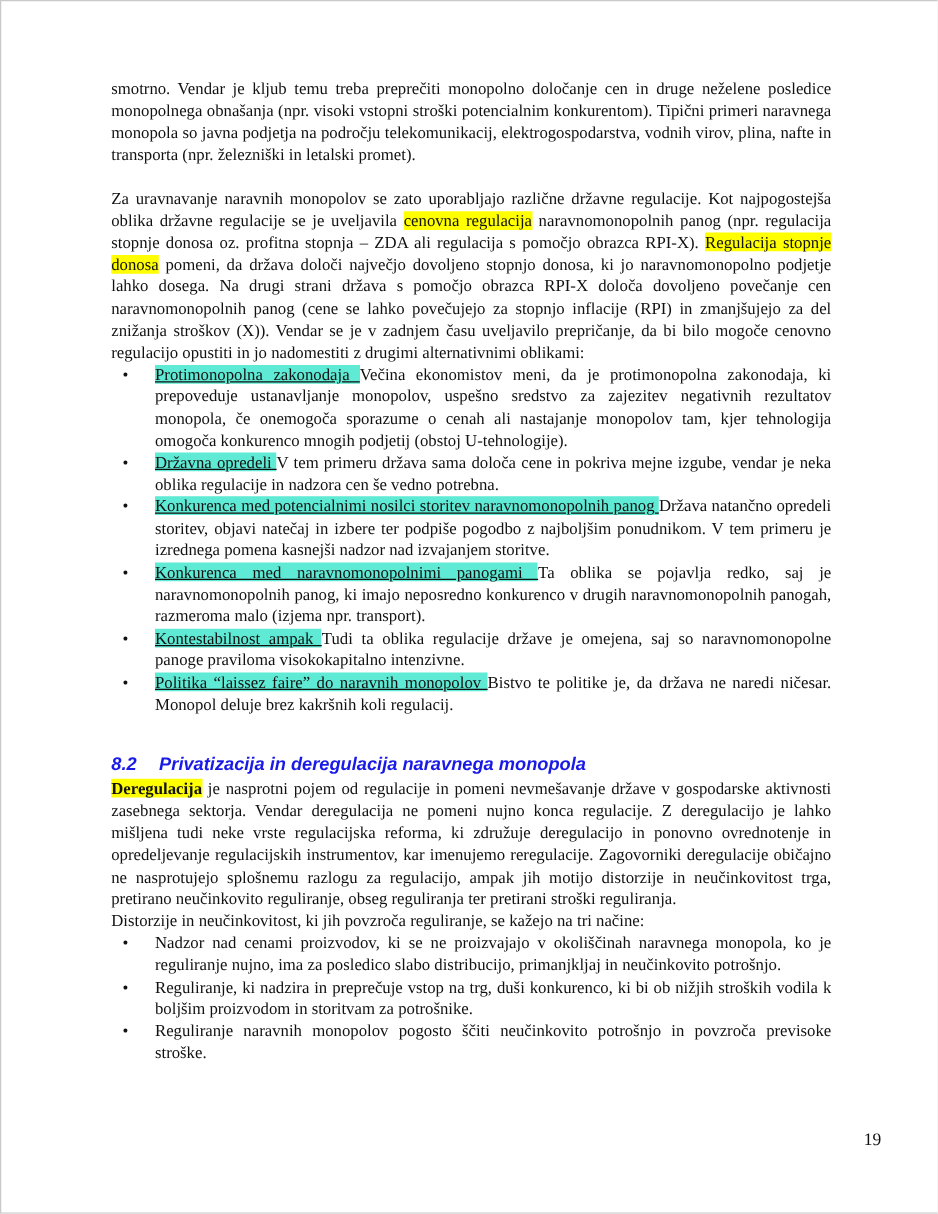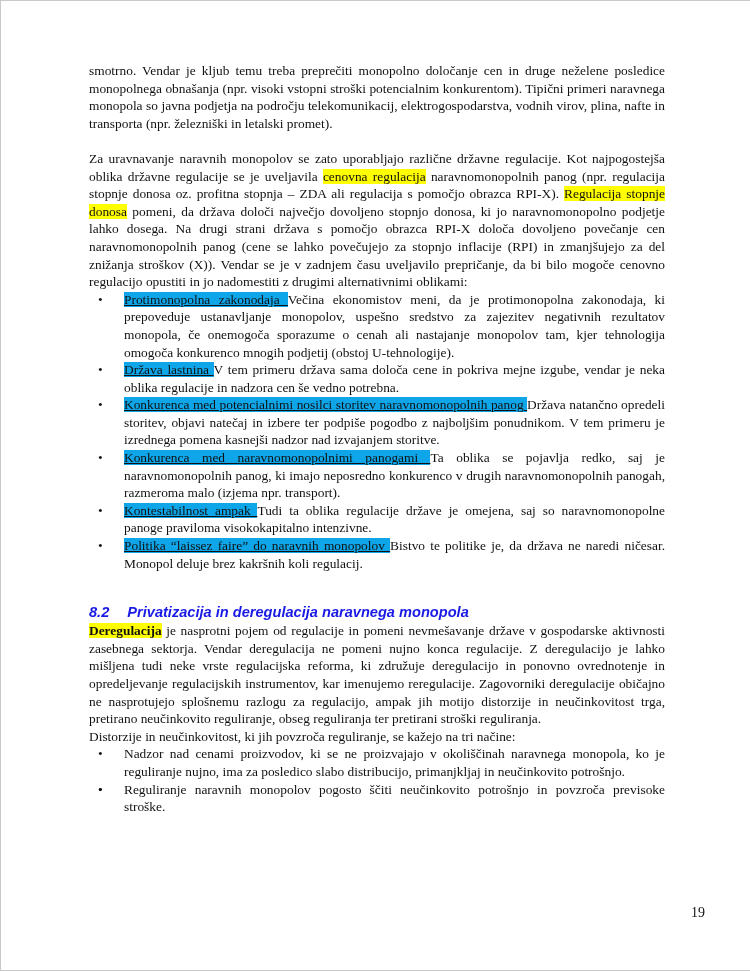--- a/index.html
+++ b/index.html
@@ -23,21 +23,21 @@
     top: 61px;
     width: 576px;
   }
   p.body-para {
     margin: 0 0 17.6px 0;
     text-align: justify;
   }
   p.tight { margin-bottom: 0; }
   .hl { background: #ffff00; }
   .term {
-    background: #0ea5e9;
+    background: #5eead4;
     text-decoration: underline;
   }
   .bold { font-weight: bold; }
   ul.doc-list { margin: 0; padding: 0; list-style: none; }
   ul.doc-list li {
     position: relative;
     padding-left: 35px;
     text-align: justify;
   }
   ul.doc-list .marker {
@@ -74,21 +74,21 @@
 
     <p class="body-para tight">
       <span>Za uravnavanje naravnih monopolov se zato uporabljajo različne državne regulacije. Kot najpogostejša oblika državne regulacije se je uveljavila </span><span class="hl">cenovna regulacija</span><span> naravnomonopolnih panog (npr. regulacija stopnje donosa oz. profitna stopnja – ZDA ali regulacija s pomočjo obrazca RPI-X). </span><span class="hl">Regulacija stopnje donosa</span><span> pomeni, da država določi največjo dovoljeno stopnjo donosa, ki jo naravnomonopolno podjetje lahko dosega. Na drugi strani država s pomočjo obrazca RPI-X določa dovoljeno povečanje cen naravnomonopolnih panog (cene se lahko povečujejo za stopnjo inflacije (RPI) in zmanjšujejo za del znižanja stroškov (X)). Vendar se je v zadnjem času uveljavilo prepričanje, da bi bilo mogoče cenovno regulacijo opustiti in jo nadomestiti z drugimi alternativnimi oblikami:</span>
     </p>
 
     <ul class="doc-list">
       <li>
         <span class="marker">•</span><span class="term">Protimonopolna zakonodaja </span><span>Večina ekonomistov meni, da je protimonopolna zakonodaja, ki prepoveduje ustanavljanje monopolov, uspešno sredstvo za zajezitev negativnih rezultatov monopola, če onemogoča sporazume o cenah ali nastajanje monopolov tam, kjer tehnologija omogoča konkurenco mnogih podjetij (obstoj U-tehnologije).</span>
       </li>
       <li>
-        <span class="marker">•</span><span class="term">Država lastnina </span><span>V tem primeru država sama določa cene in pokriva mejne izgube, vendar je neka oblika regulacije in nadzora cen še vedno potrebna.</span>
+        <span class="marker">•</span><span class="term">Državna opredeli </span><span>V tem primeru država sama določa cene in pokriva mejne izgube, vendar je neka oblika regulacije in nadzora cen še vedno potrebna.</span>
       </li>
       <li>
         <span class="marker">•</span><span class="term">Konkurenca med potencialnimi nosilci storitev naravnomonopolnih panog </span><span>Država natančno opredeli storitev, objavi natečaj in izbere ter podpiše pogodbo z najboljšim ponudnikom. V tem primeru je izrednega pomena kasnejši nadzor nad izvajanjem storitve.</span>
       </li>
       <li>
         <span class="marker">•</span><span class="term">Konkurenca med naravnomonopolnimi panogami </span><span>Ta oblika se pojavlja redko, saj je naravnomonopolnih panog, ki imajo neposredno konkurenco v drugih naravnomonopolnih panogah, razmeroma malo (izjema npr. transport).</span>
       </li>
       <li>
         <span class="marker">•</span><span class="term">Kontestabilnost ampak </span><span>Tudi ta oblika regulacije države je omejena, saj so naravnomonopolne panoge praviloma visokokapitalno intenzivne.</span>
       </li>
@@ -107,21 +107,21 @@
 
     <p class="body-para tight">
       <span>Distorzije in neučinkovitost, ki jih povzroča reguliranje, se kažejo na tri načine:</span>
     </p>
 
     <ul class="doc-list">
       <li>
         <span class="marker">•</span><span>Nadzor nad cenami proizvodov, ki se ne proizvajajo v okoliščinah naravnega monopola, ko je reguliranje nujno, ima za posledico slabo distribucijo, primanjkljaj in neučinkovito potrošnjo.</span>
       </li>
       <li>
-        <span class="marker">•</span>
+        <span class="marker">•</span><span>Reguliranje, ki nadzira in preprečuje vstop na trg, duši konkurenco, ki bi ob nižjih stroških vodila k boljšim proizvodom in storitvam za potrošnike.</span>
       </li>
       <li>
         <span class="marker">•</span><span>Reguliranje naravnih monopolov pogosto ščiti neučinkovito potrošnjo in povzroča previsoke stroške.</span>
       </li>
     </ul>
 
   </div>
 
   <div class="page-number">19</div>
 </div>

